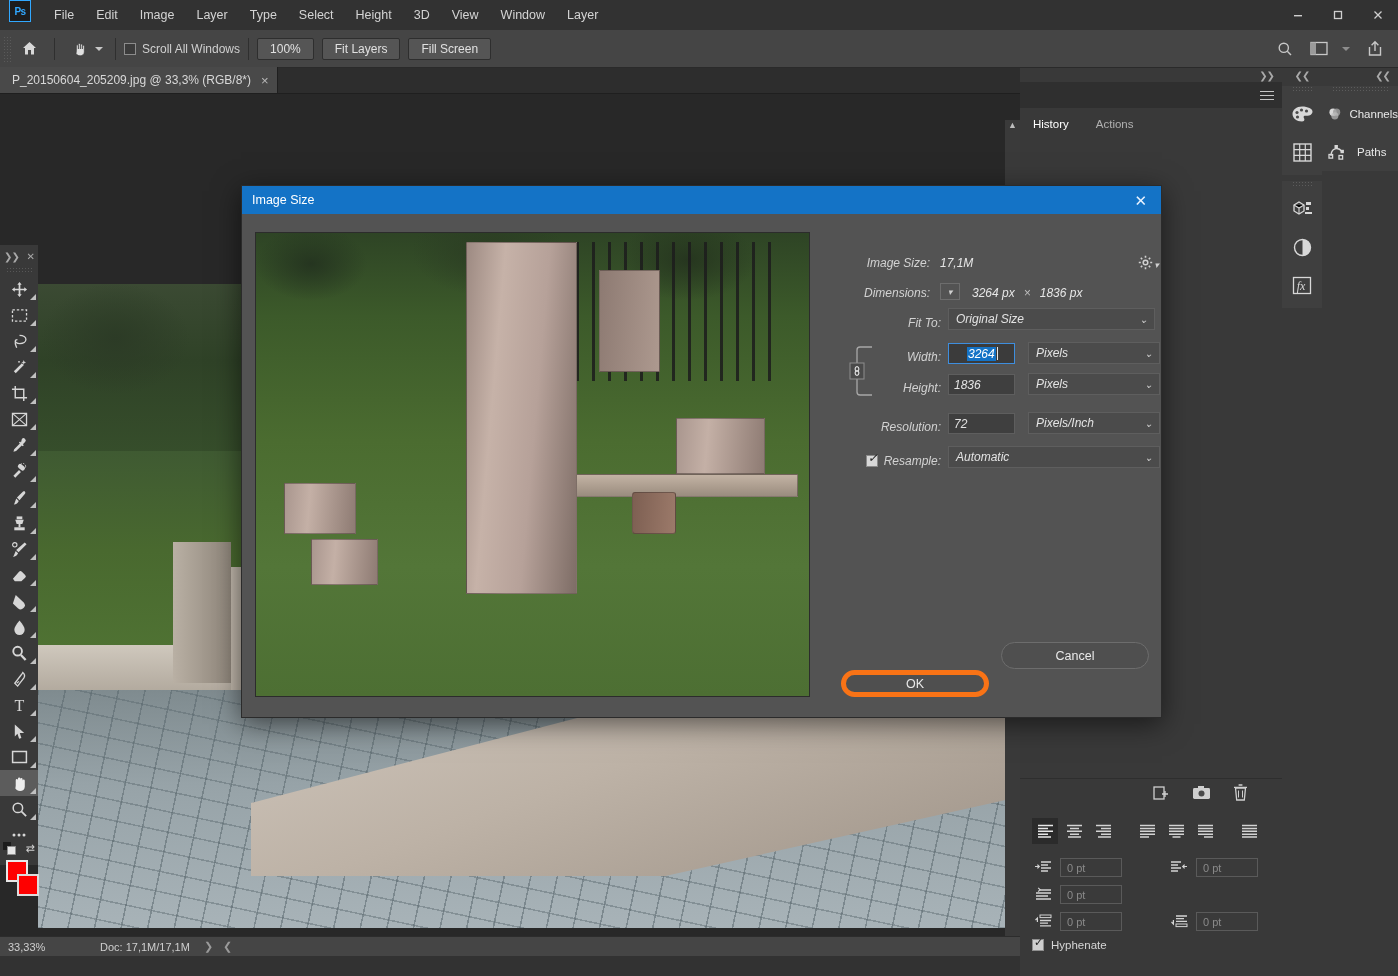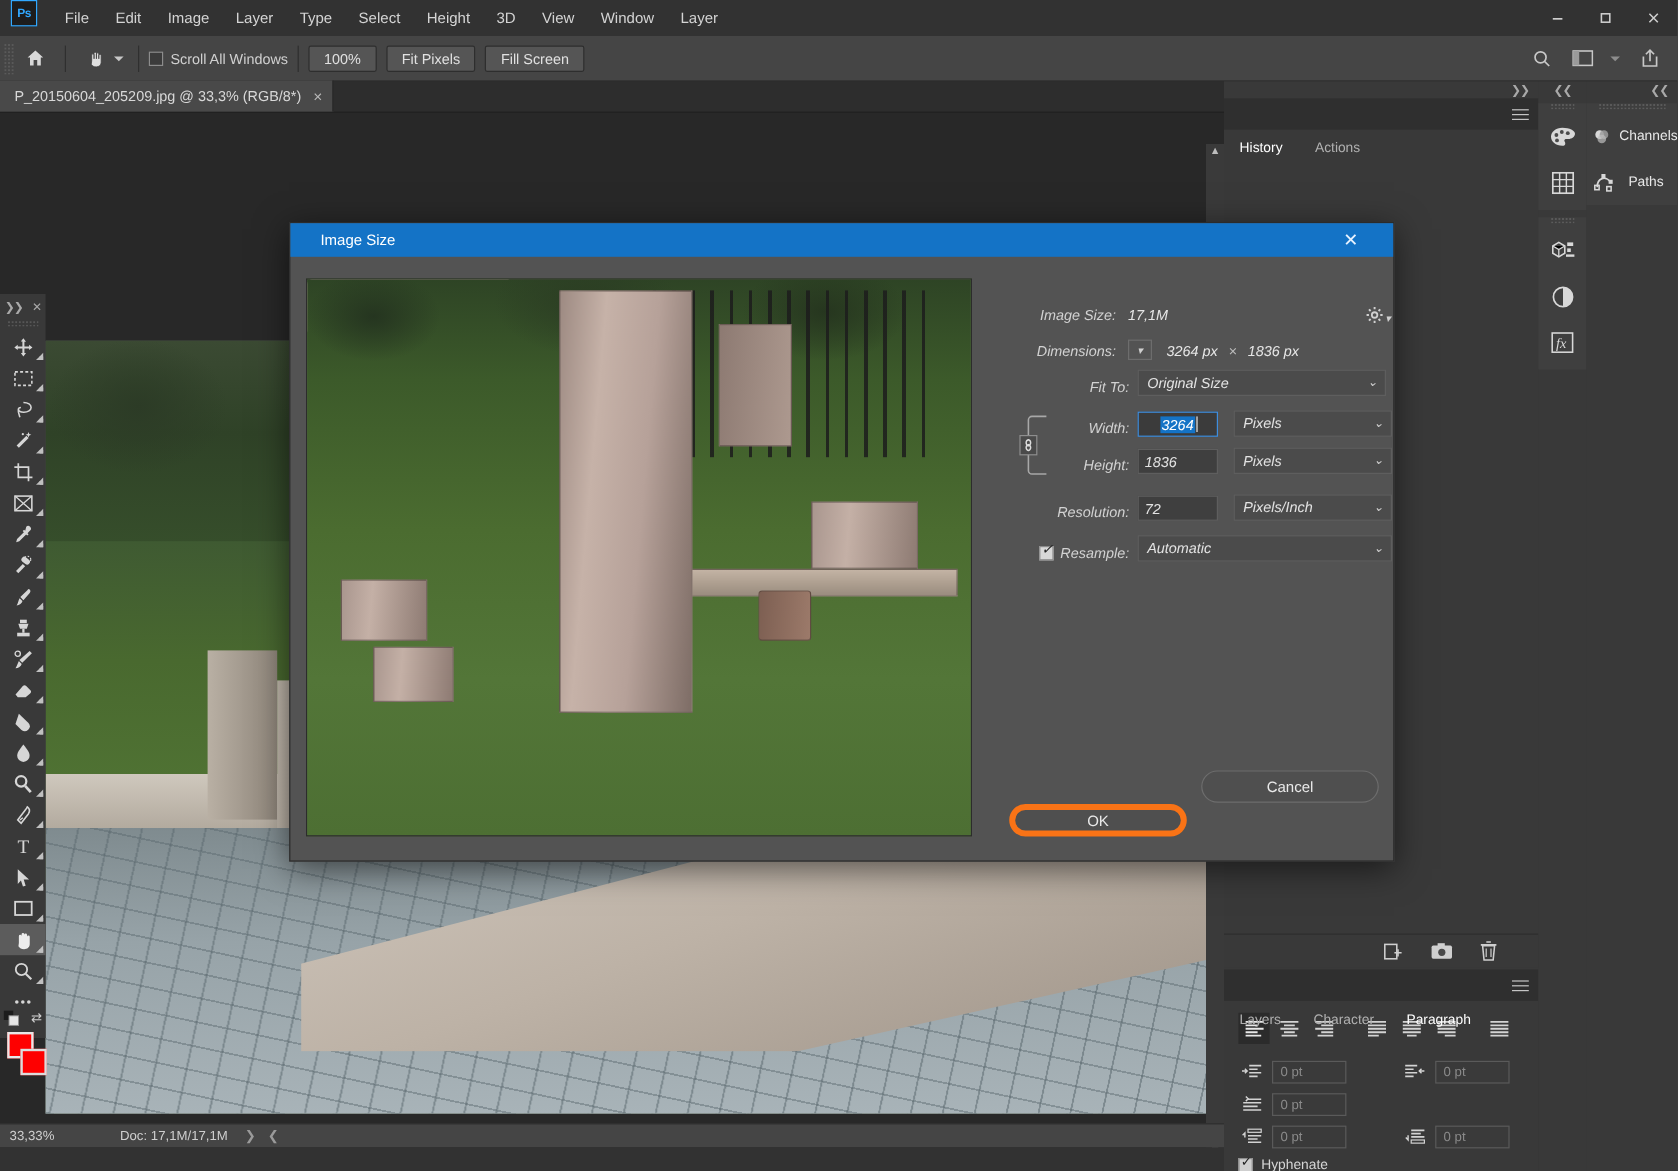--- a/index.html
+++ b/index.html
@@ -220,21 +220,21 @@
   .named-item { height:38px; display:flex; align-items:center; gap:7px; padding-left:6px; color:#e8e8e8; font-size:11.5px;}
 
   
   .dialog {
     position:absolute; left:241px; top:185px; width:921px; height:533px;
     background:#535353; border:1px solid #2b2b2b;
     box-shadow:0 6px 26px rgba(0,0,0,.55);
   }
   .dlg-title {
     height:28px; background:#1473c6; display:flex; align-items:center;
-    padding:0 25px; color:#ffffff; font-size:12.5px; justify-content:space-between;
+    padding:0 10px; color:#ffffff; font-size:12.5px; justify-content:space-between;
   }
   .dlg-close { color:#e9f3ff; font-size:15px; line-height:1; padding:0 4px; }
   .dlg-body { position:relative; height:505px; }
 
   .preview {
     position:absolute; left:13px; top:18px; width:555px; height:465px;
     border:1px solid #2c2c2c; background:#4f6a3c; overflow:hidden;
   }
   .pv-grass {
     position:absolute; inset:0;
@@ -351,21 +351,21 @@
       </svg>
       <div class="caret-down"></div>
     </div>
     <div class="vsep"></div>
     <div class="opt-check">
       <span class="cbox"></span>
       <span>Scroll All Windows</span>
     </div>
     <div class="vsep"></div>
     <div class="opt-btn">100%</div>
-    <div class="opt-btn">Fit Pixels</div>
+    <div class="opt-btn">Fit Layers</div>
     <div class="opt-btn">Fill Screen</div>
 
     <div class="opt-right">
       <div class="opt-icon">
         <svg width="16" height="16" viewBox="0 0 16 16">
             <circle cx="6.8" cy="6.8" r="4.6" fill="none" stroke="#c8c8c8" stroke-width="1.4"></circle>
             <path d="M10.3 10.3 L14 14" stroke="#c8c8c8" stroke-width="1.4"></path>
           </svg>
       </div>
       <div class="opt-icon">
@@ -611,30 +611,20 @@
         <div>
           <svg width="15" height="17" viewBox="0 0 15 17">
               <path d="M2.5 4 H12.5 L11.3 16 H3.7 Z" fill="none" stroke="#cfcfcf" stroke-width="1.3"></path>
               <path d="M1 3.4 H14 M5.6 1 H9.4" stroke="#cfcfcf" stroke-width="1.3"></path>
               <path d="M5.5 6.5 V13.5 M9.5 6.5 V13.5" stroke="#cfcfcf" stroke-width="1"></path>
             </svg>
         </div>
       </div>
 
       <div class="panel" style="position:absolute;left:0;top:740px;width:262px;">
-        <div class="panel-tabs">
-          <div class="ptab">Layers</div>
-          <div class="ptab">Character</div>
-          <div class="ptab active">Paragraph</div>
-          <div class="panel-menu hamburger">
-            <span></span>
-              <span></span>
-              <span></span>
-          </div>
-        </div>
 
         <div class="para-body">
           <div class="align-row">
             <div class="align-btn active">
               <svg width="17" height="15" viewBox="0 0 17 15">
                   <path d="M1 1.5 H16 M1 4.4 H11 M1 7.3 H16 M1 10.2 H11 M1 13.1 H14" stroke="#e8e8e8" stroke-width="1.5"></path>
                 </svg>
             </div>
             <div class="align-btn">
               <svg width="17" height="15" viewBox="0 0 17 15">

